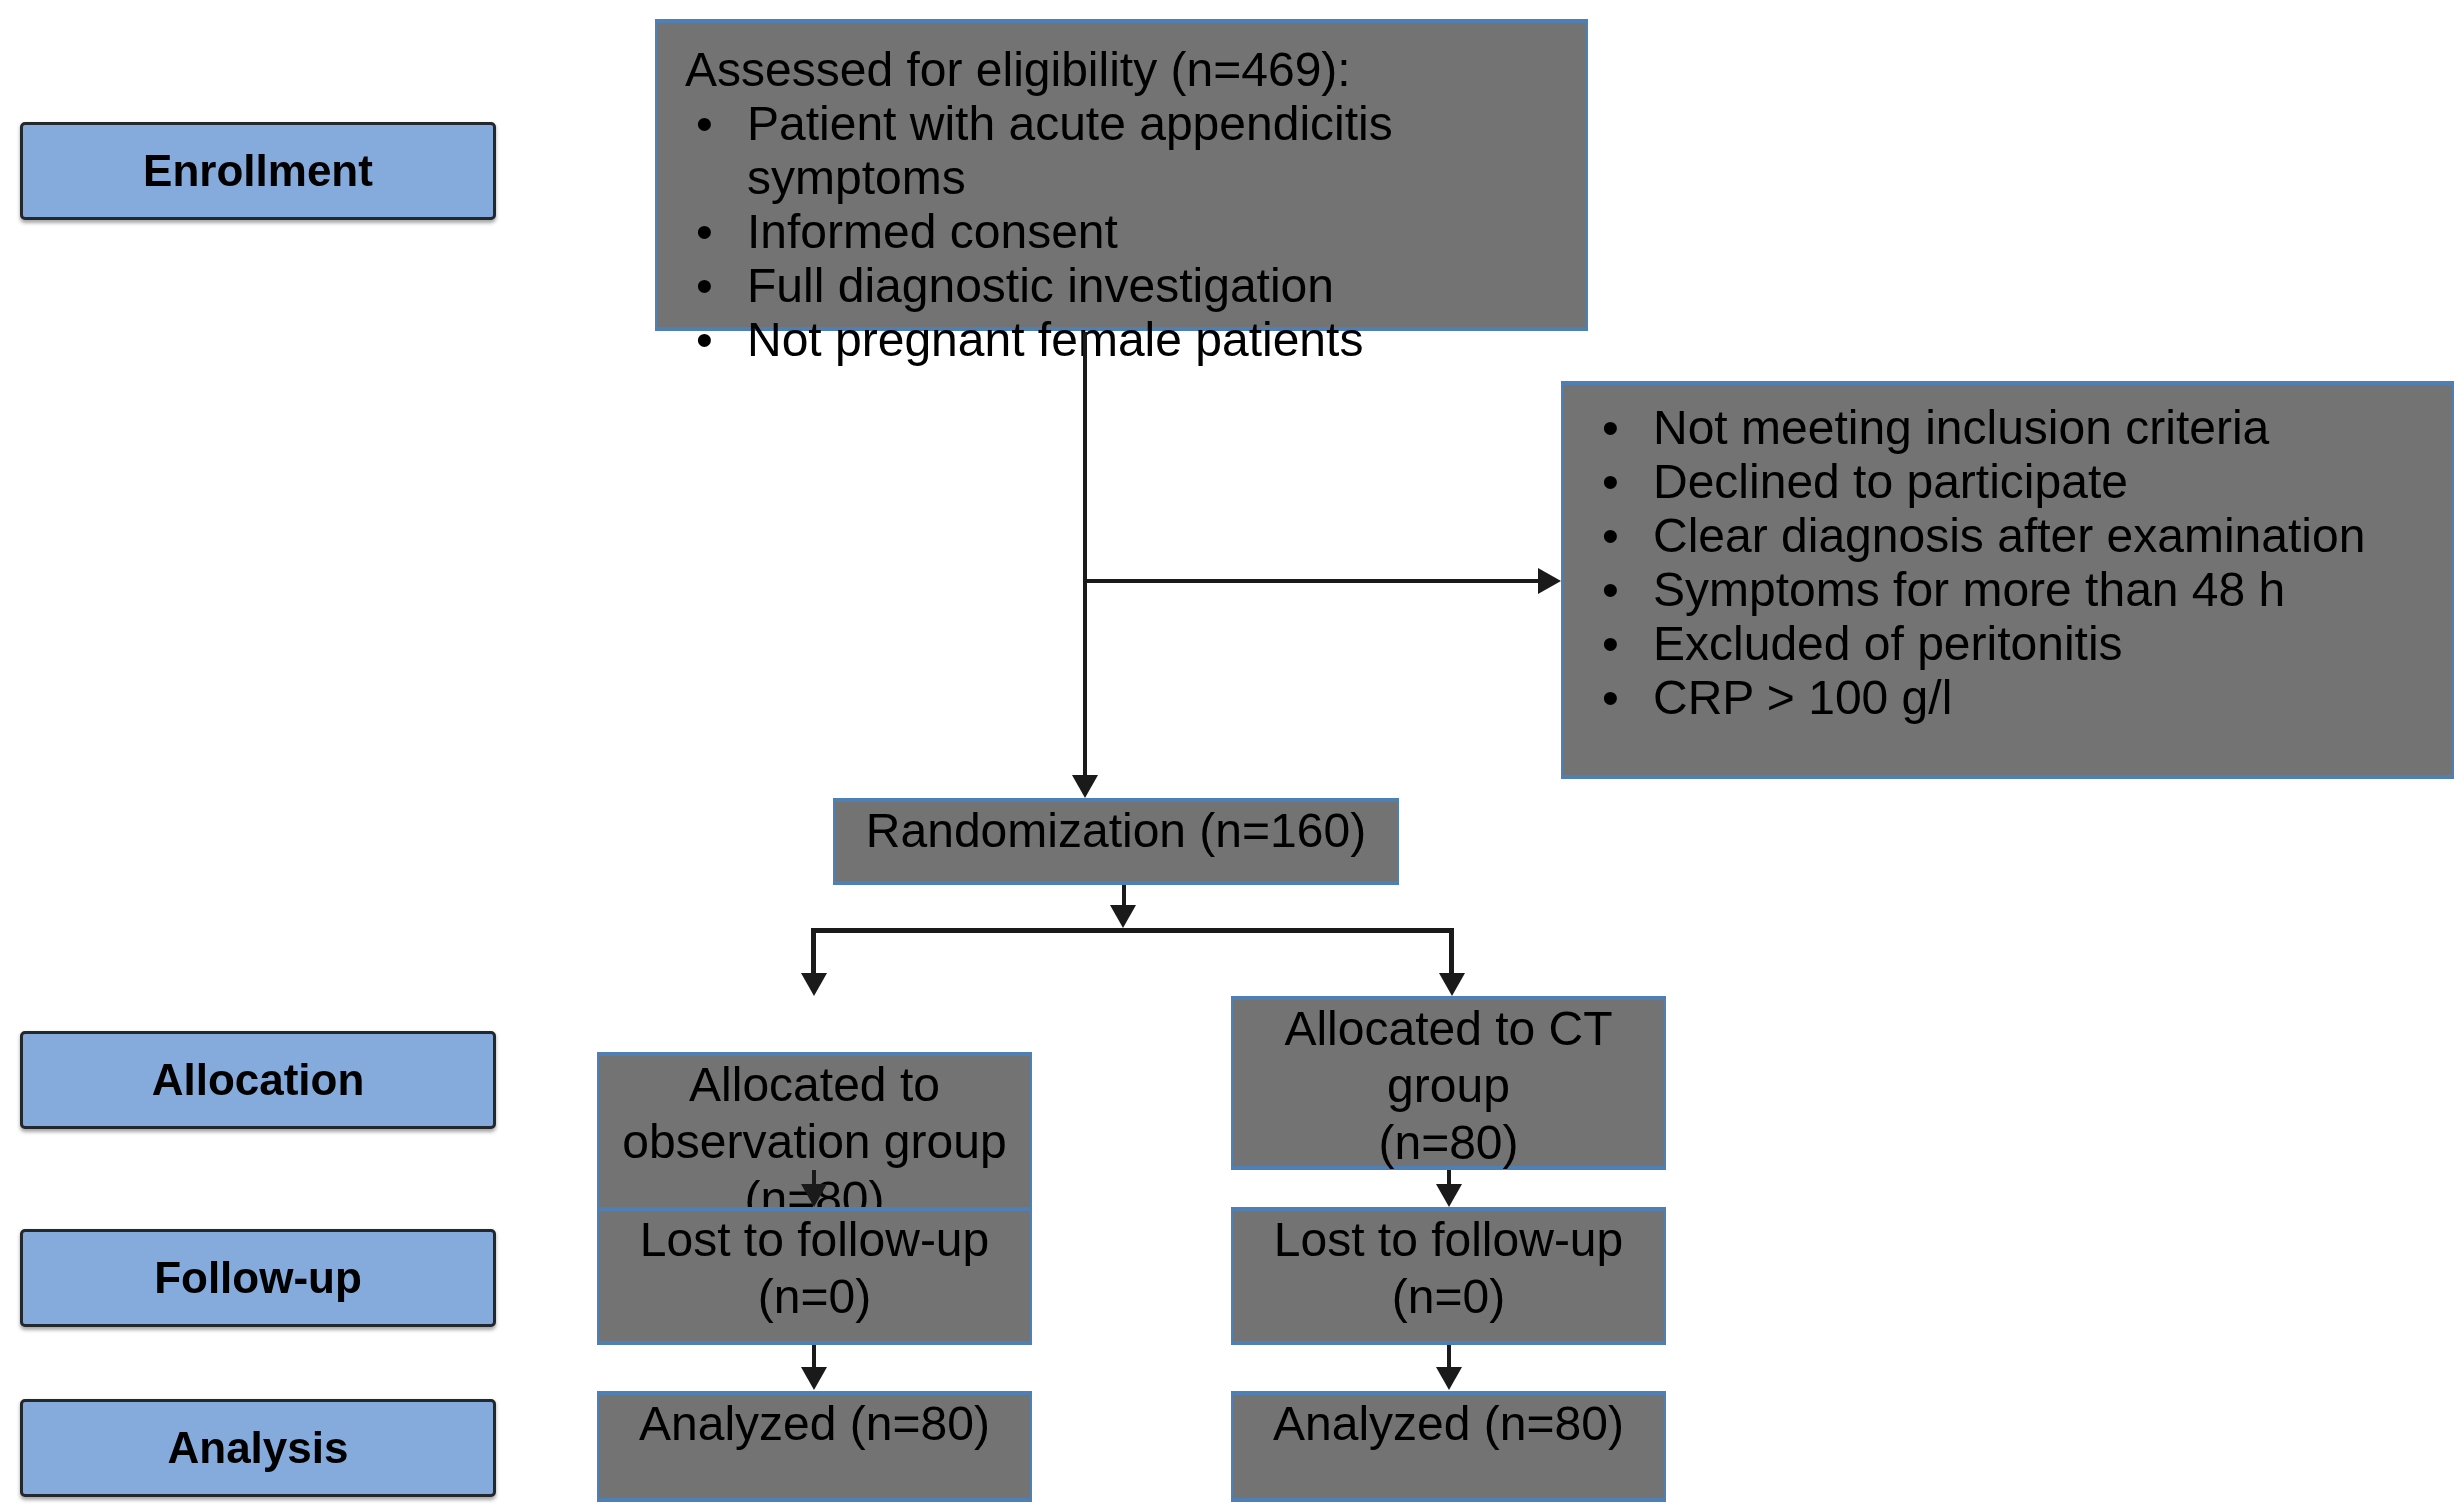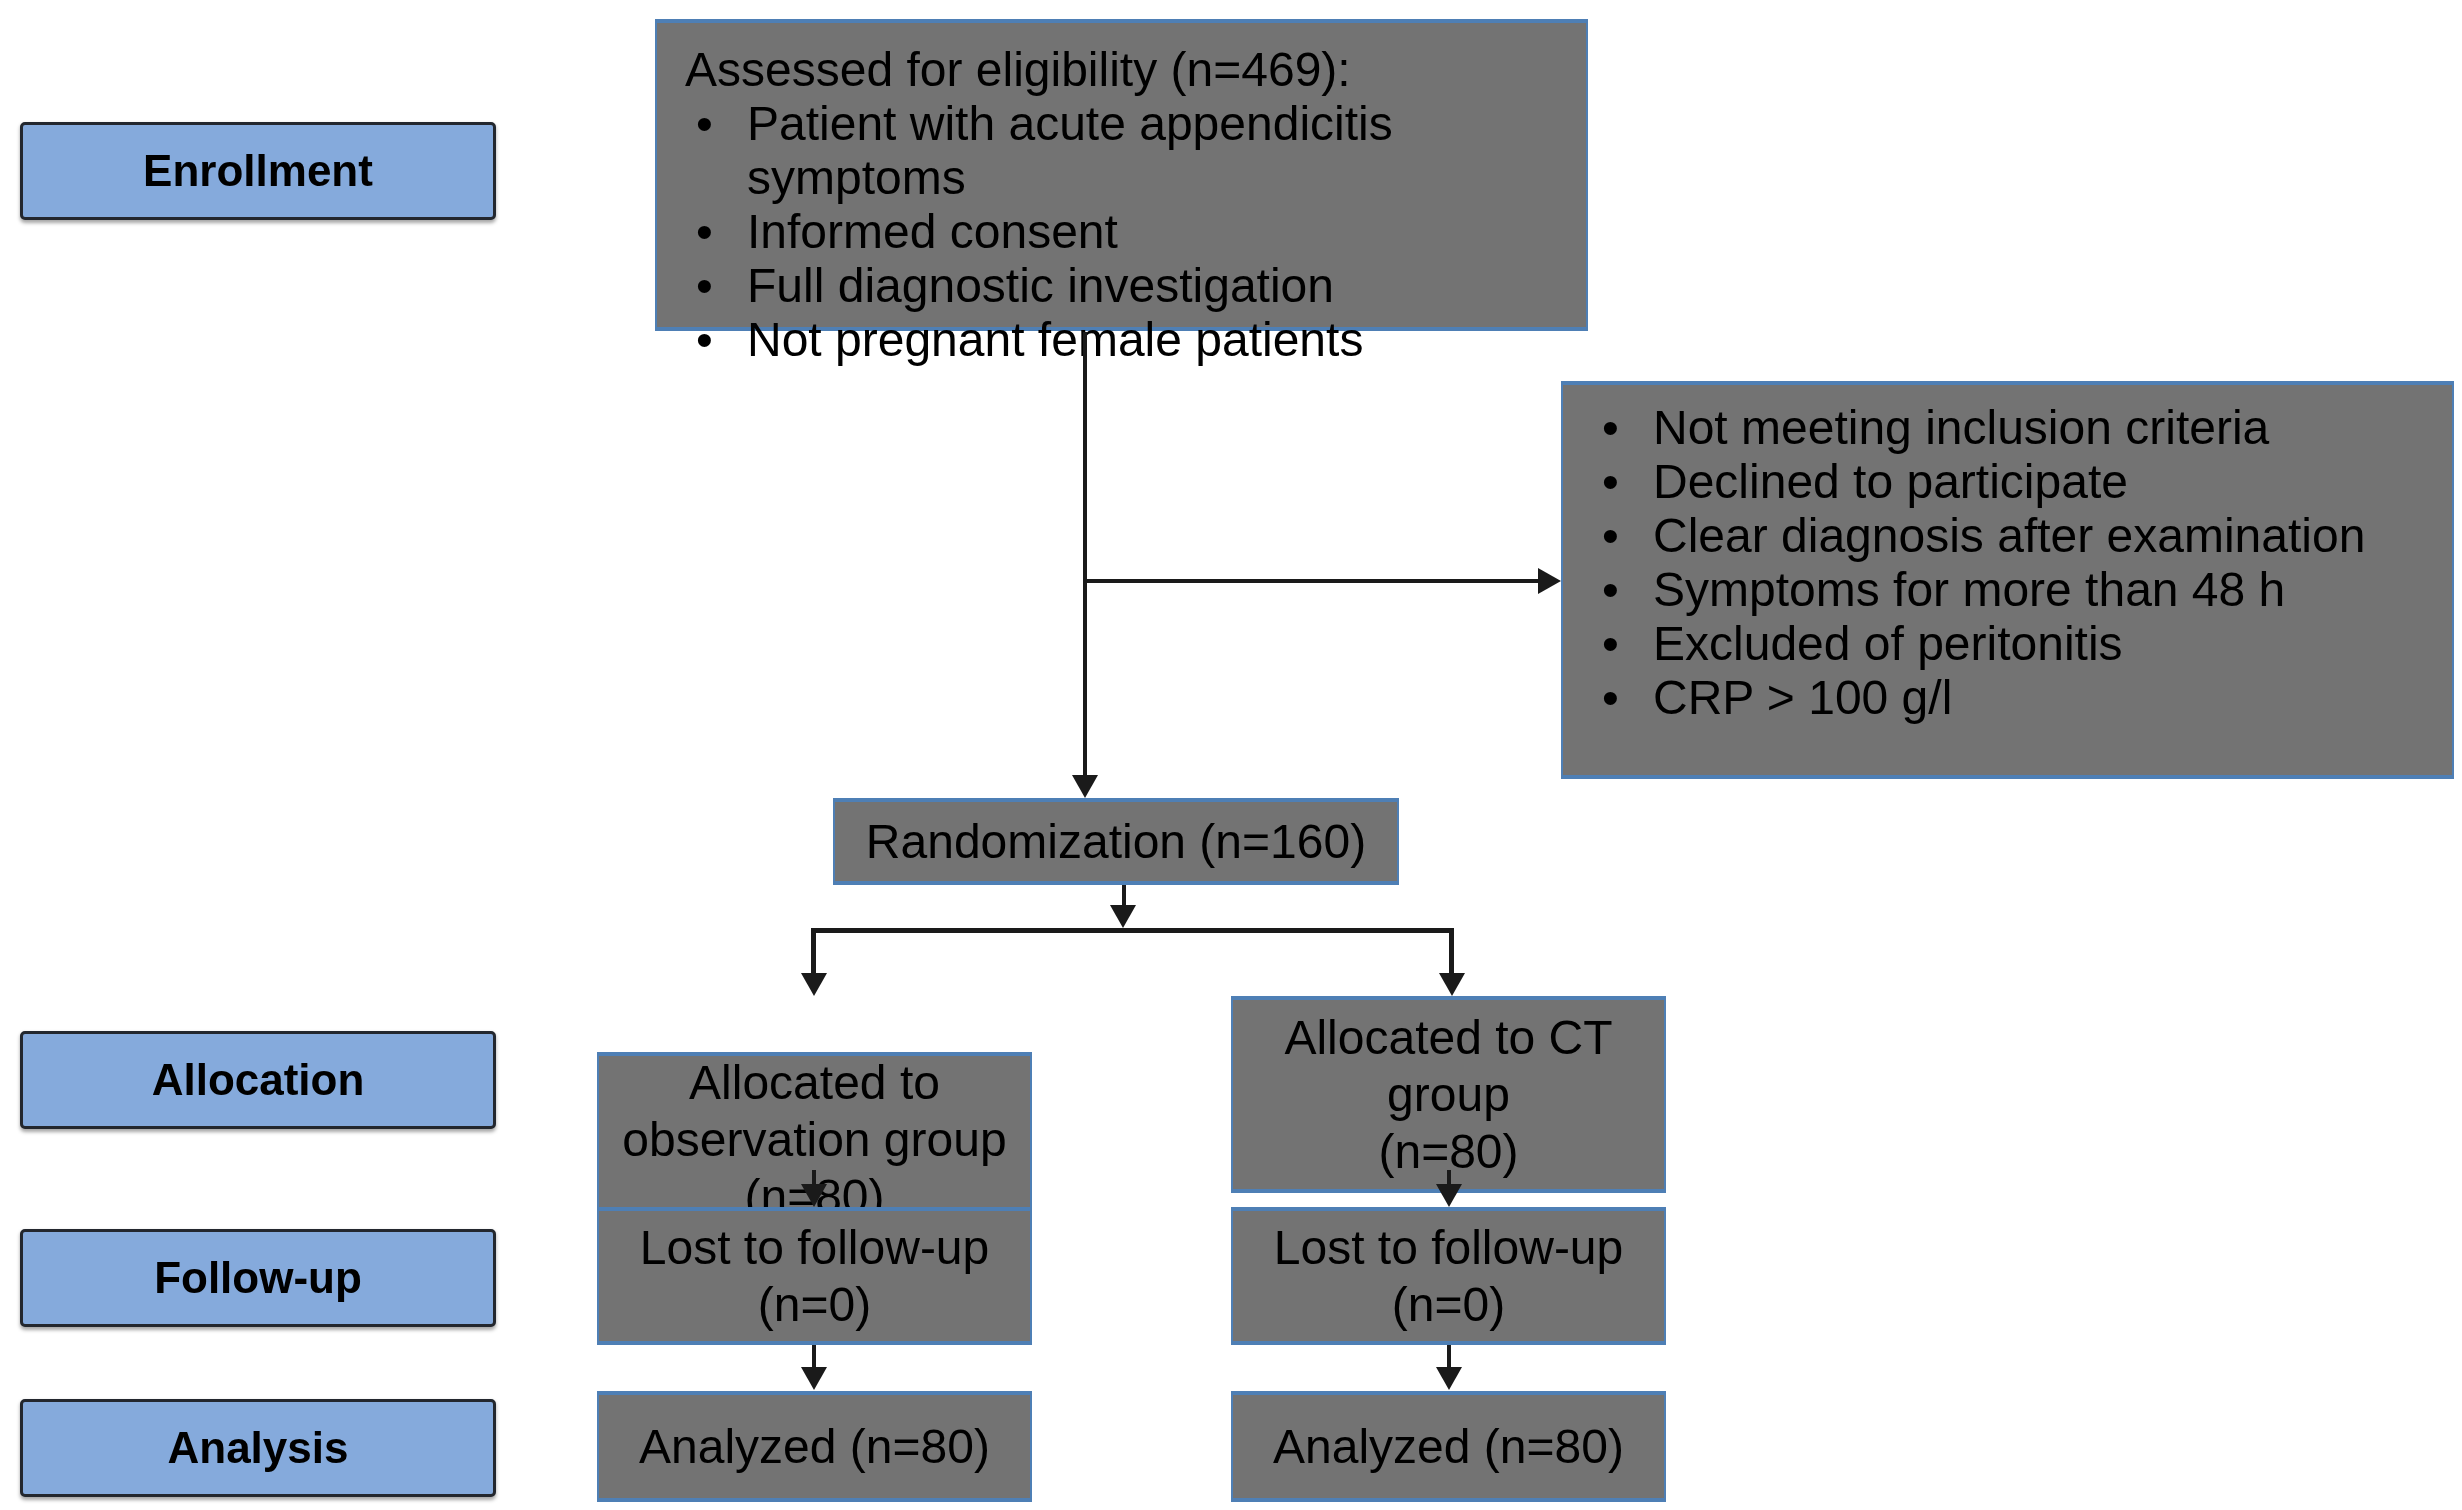--- a/index.html
+++ b/index.html
@@ -39,21 +39,21 @@
     border-top-width: 4.6px;
     border-bottom-width: 4.6px;
     box-sizing: border-box;
     font-size: 48px;
     line-height: 54px;
   }
   .fbox.center {
     display: flex;
     flex-direction: column;
     align-items: center;
-    justify-content: center;
+    justify-content: flex-start;
     text-align: center;
     line-height: 57px;
   }
   .fbox .title { display: block; }
   .fbox ul { margin: 0; padding: 0; list-style: none; }
   .fbox li { position: relative; padding-left: 62px; }
   .fbox li::before {
     content: "\2022";
     position: absolute;
     left: 11px;
@@ -120,21 +120,21 @@
 
   <div class="fbox center" style="left:833px; top:798px; width:566px; height:87px;">
     <span>Randomization (n=160)</span>
   </div>
 
   <div class="fbox center" style="left:597px; top:1052px; width:435px; height:174px;">
     <span>Allocated to</span>
     <span>observation group</span>
     <span>(n=80)</span>
   </div>
-  <div class="fbox center" style="left:1231px; top:996px; width:435px; height:197px;">
+  <div class="fbox center" style="left:1231px; top:996px; width:435px; height:174px;">
     <span>Allocated to CT group</span>
     <span>(n=80)</span>
   </div>
 
   <div class="fbox center" style="left:597px; top:1207px; width:435px; height:138px;">
     <span>Lost to follow-up</span>
     <span>(n=0)</span>
   </div>
   <div class="fbox center" style="left:1231px; top:1207px; width:435px; height:138px;">
     <span>Lost to follow-up</span>

